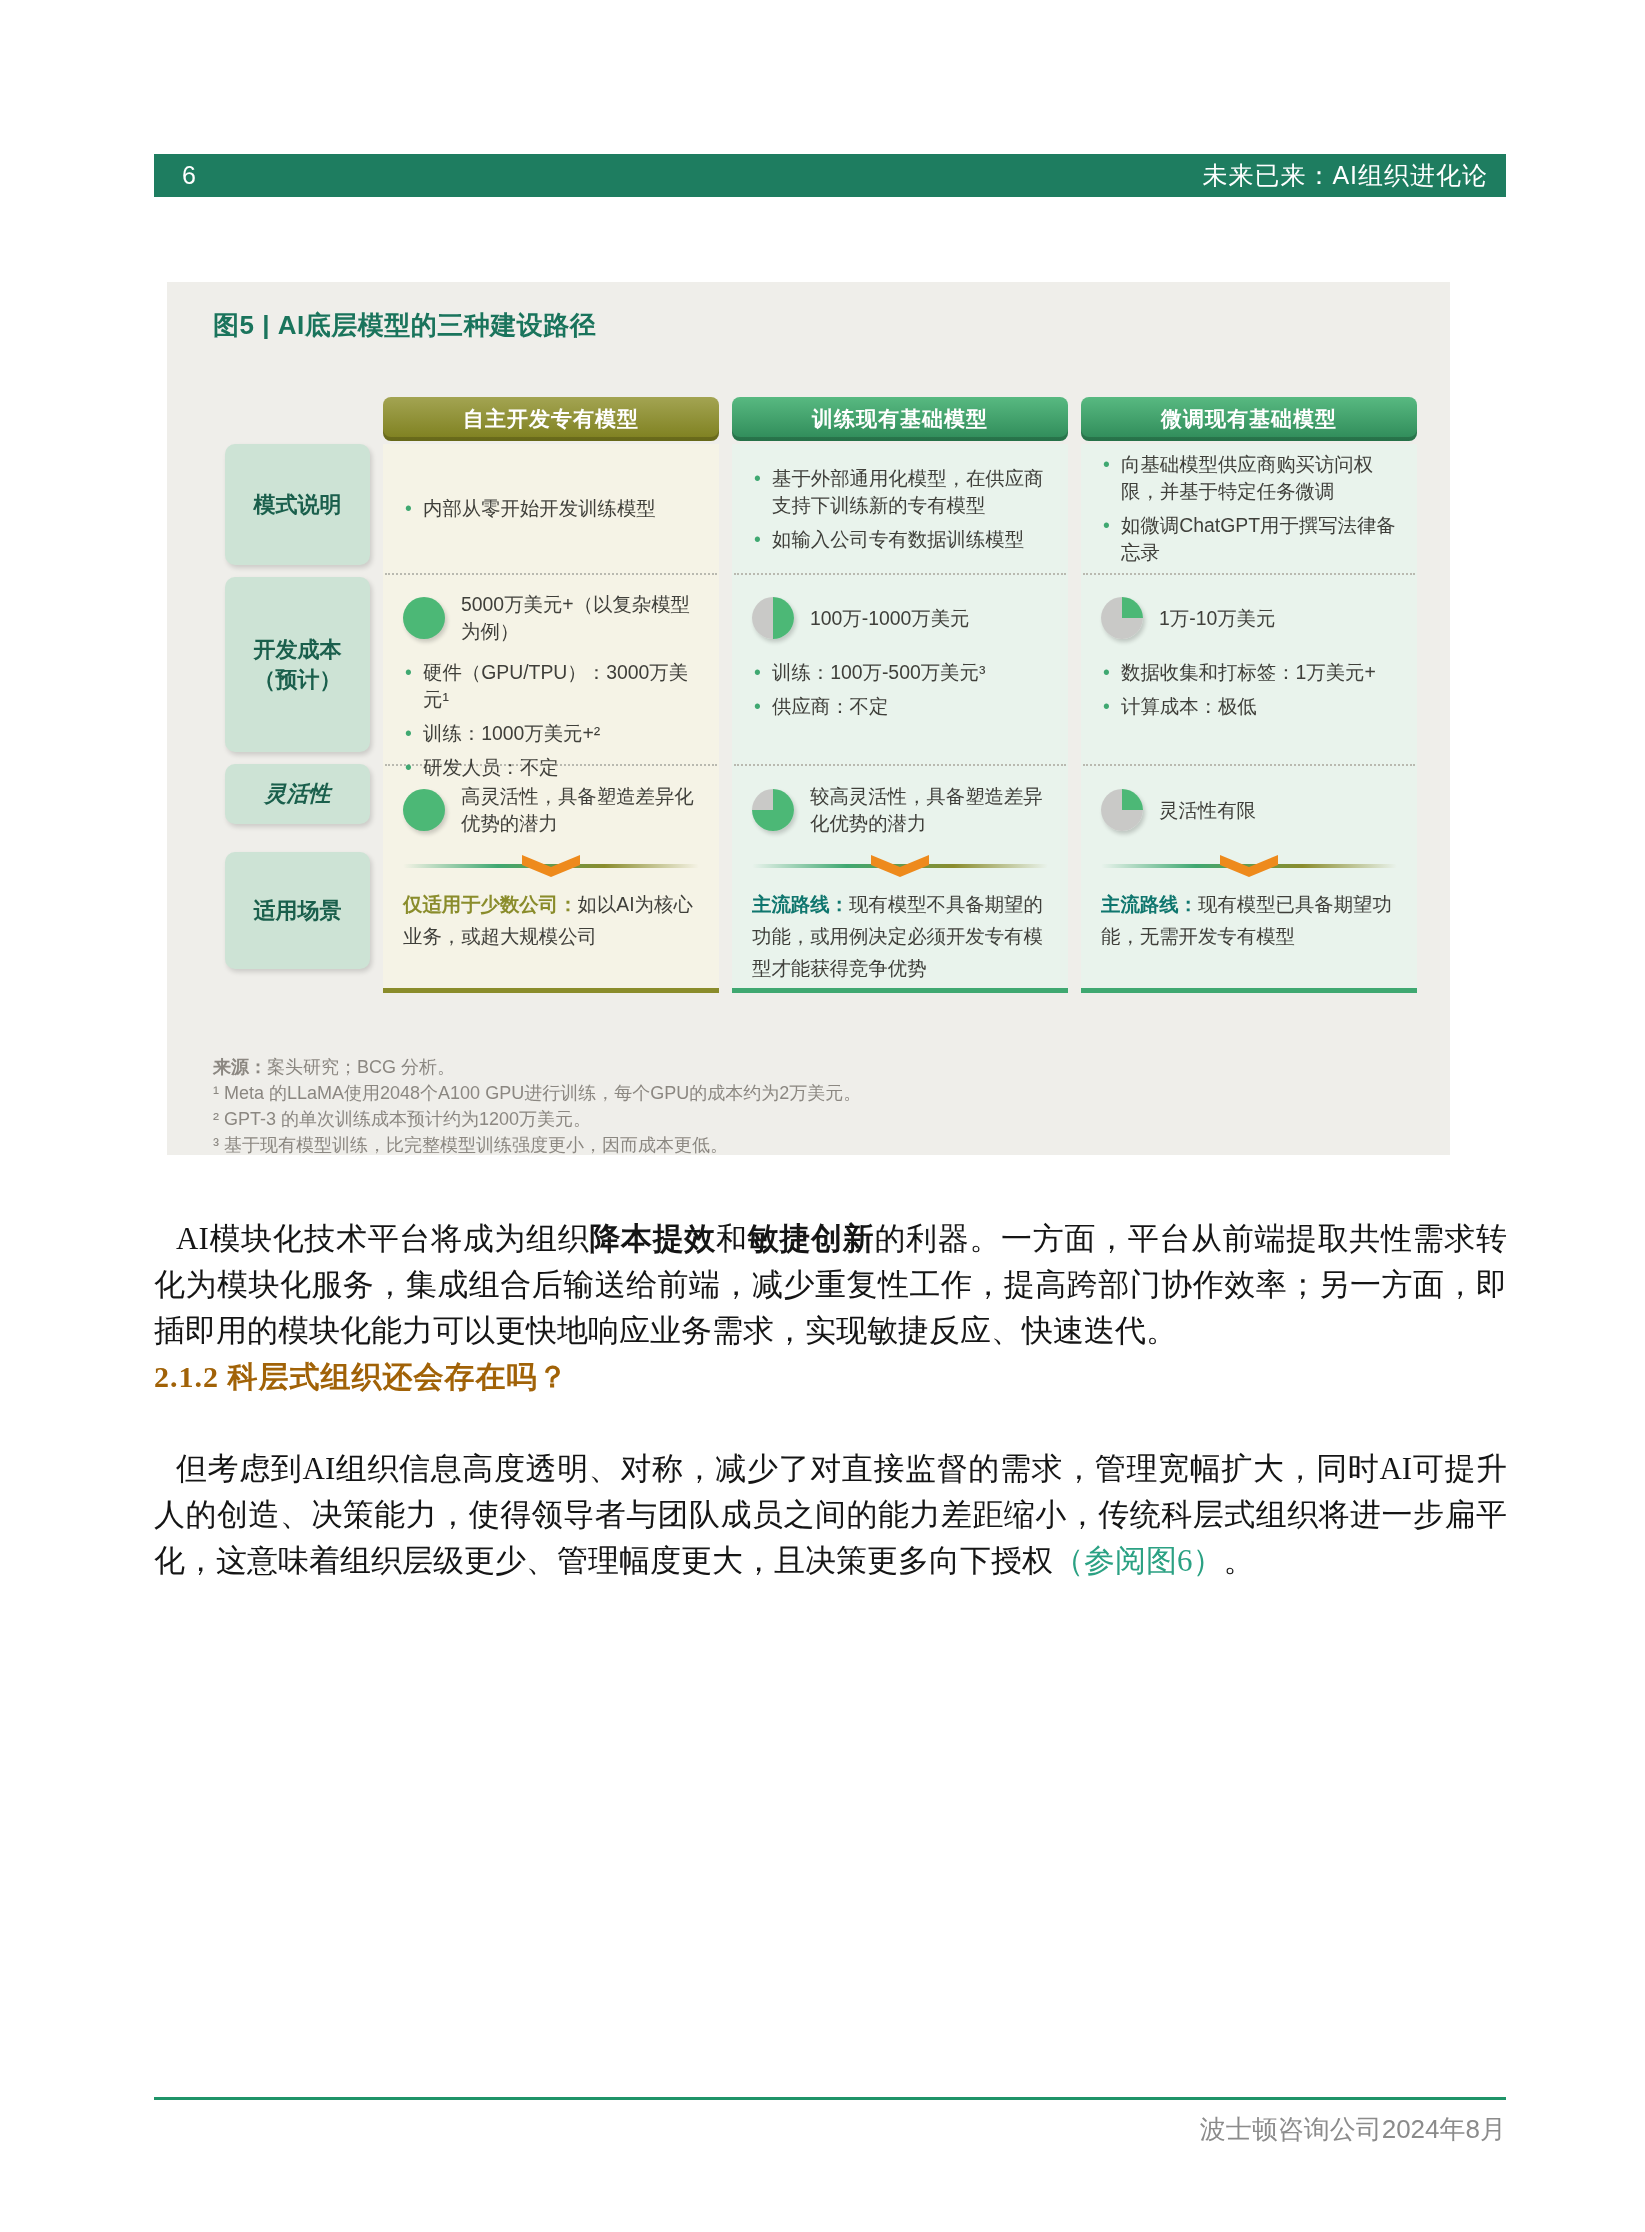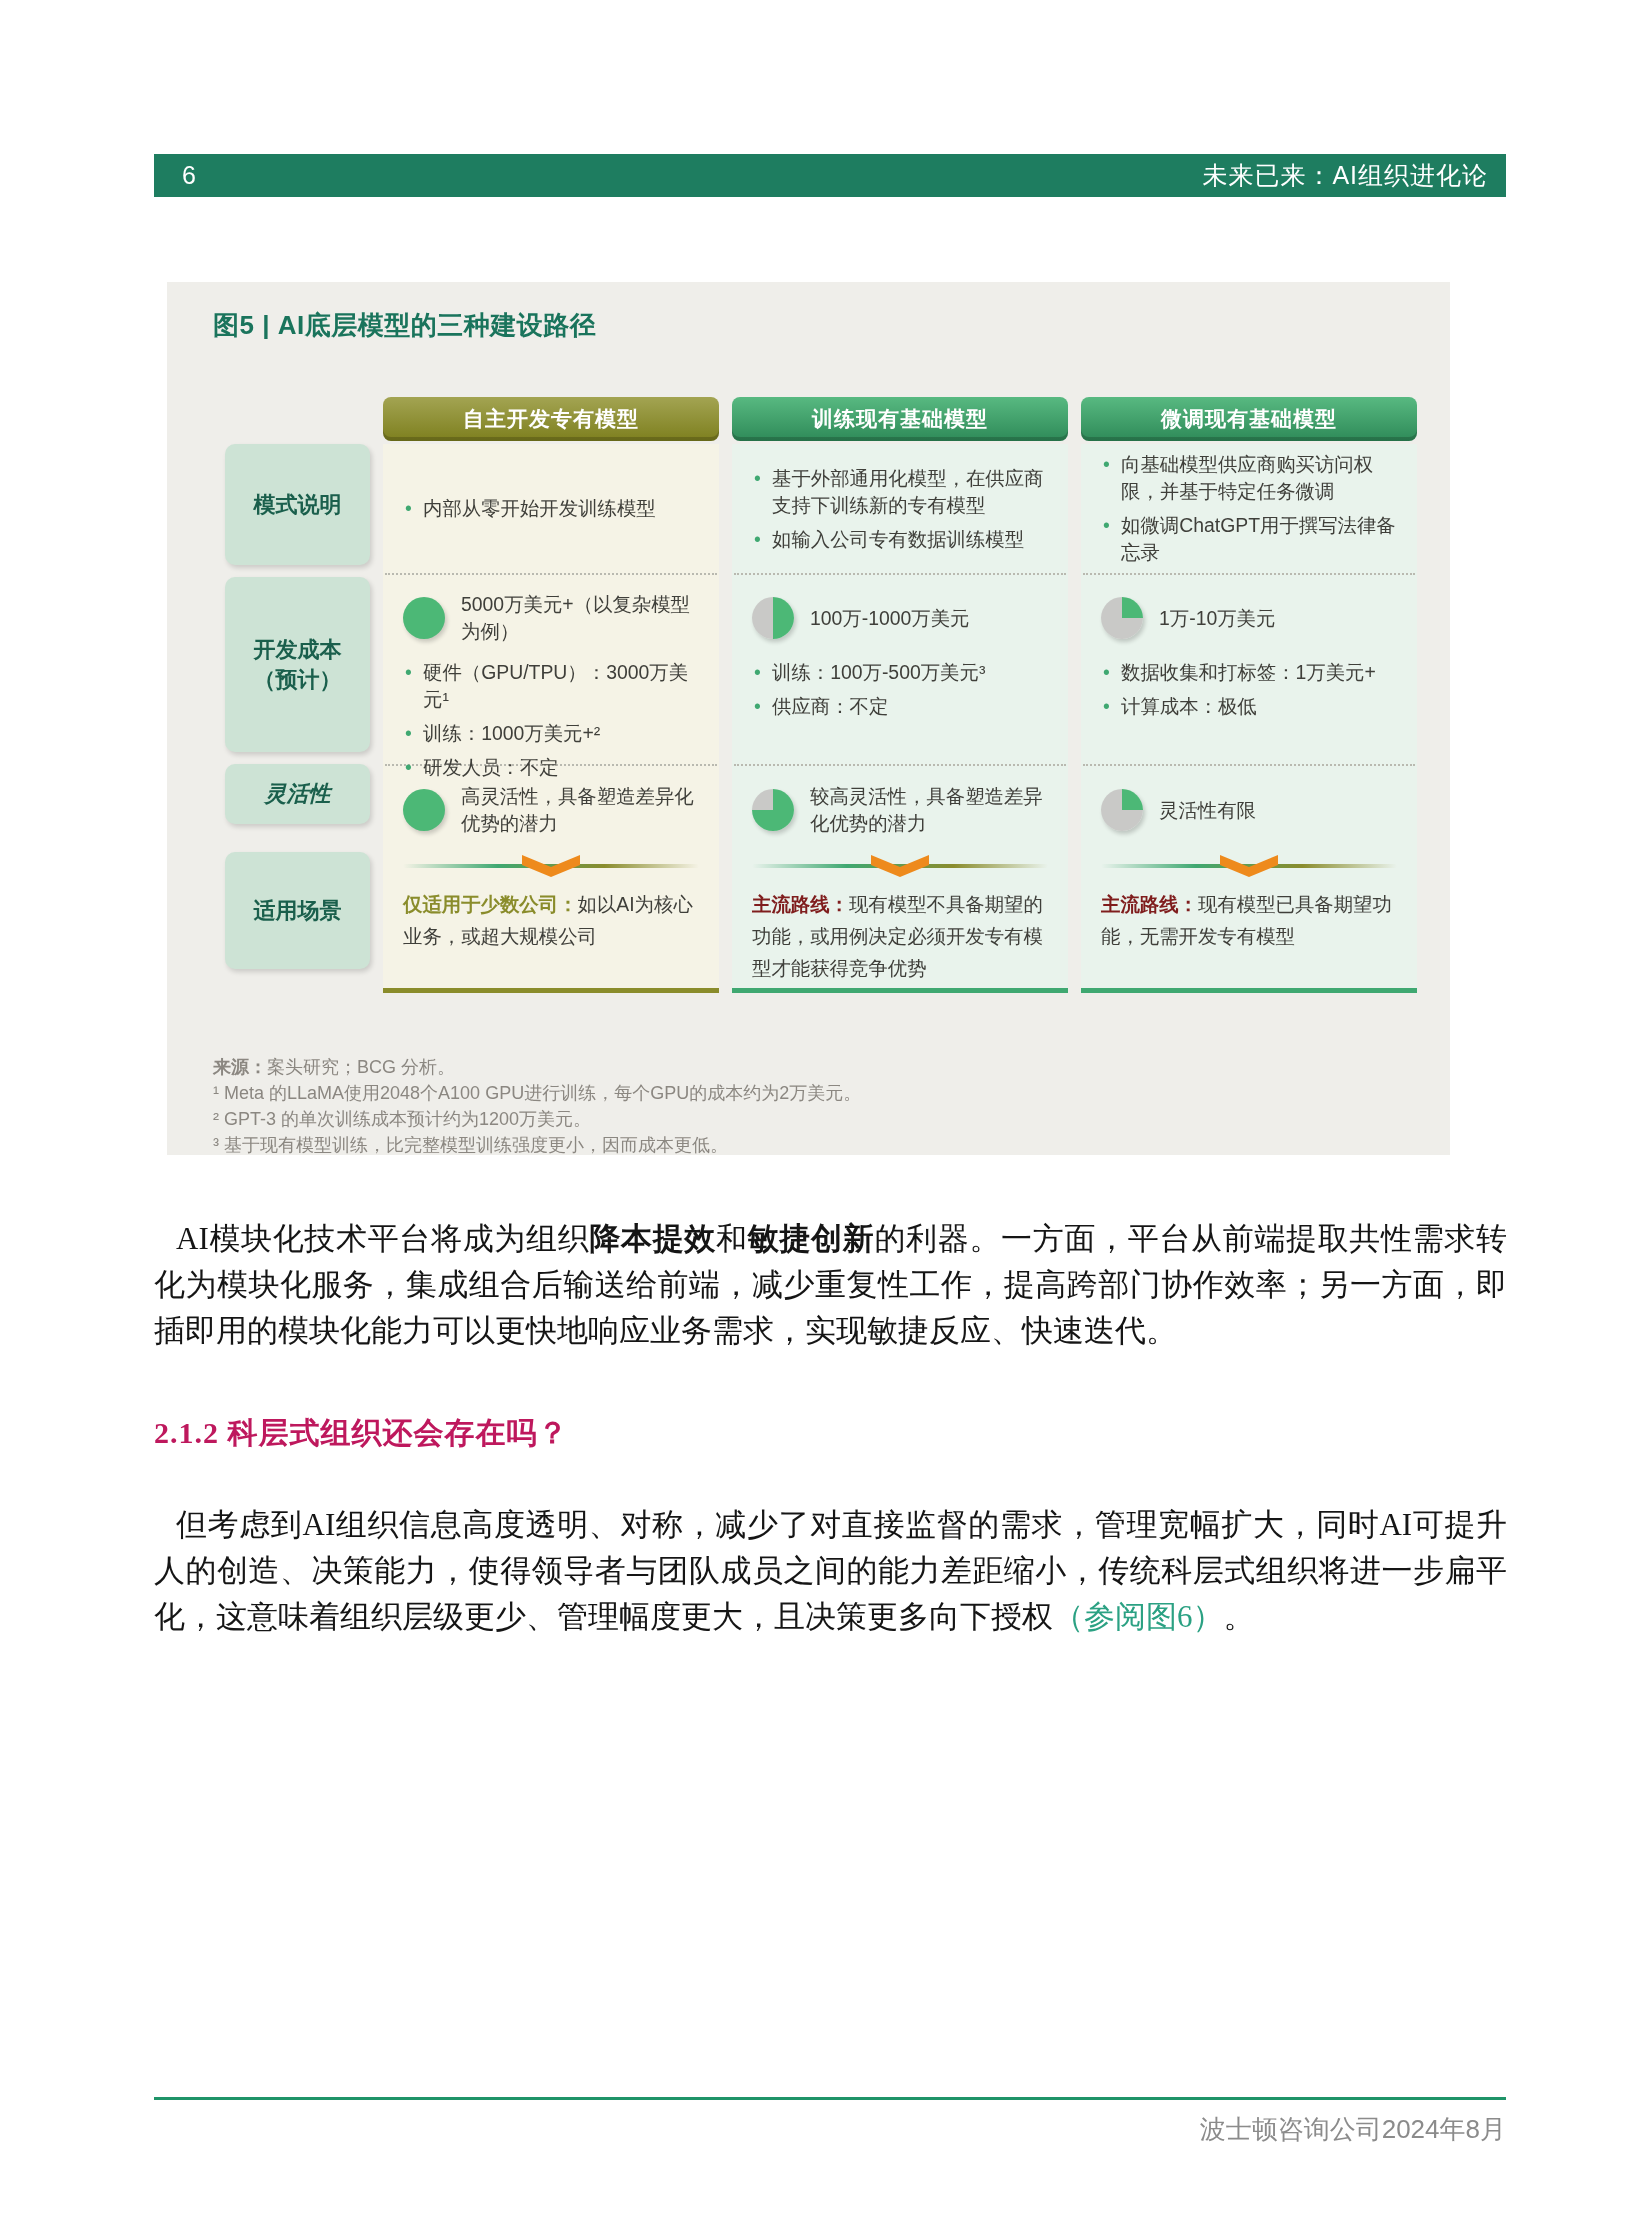--- a/index.html
+++ b/index.html
@@ -67,34 +67,34 @@
   .pie-three-quarter { background:conic-gradient(#4cb876 0 270deg, #c9c9c7 270deg 360deg); }
 
   .arrow-divider { position:relative; height:24px; margin:0 20px; }
   .arrow-line { position:absolute; top:10px; left:0; right:0; height:4px; border-radius:2px;
                 background:linear-gradient(90deg, rgba(63,168,113,0), #3fa871 32%, #8a8c2d 68%, rgba(138,140,45,0)); }
   .chevron { position:absolute; left:50%; top:1px; width:58px; height:22px; transform:translateX(-50%);
              background:#ee8a1c; clip-path:polygon(0 0, 50% 55%, 100% 0, 100% 45%, 50% 100%, 0 45%); }
 
   .scen-lead { font-weight:bold; }
   .theme-olive .scen-lead { color:#8a8c2b; }
-  .theme-green .scen-lead { color:#7f1d1d; }
+  .theme-green .scen-lead { color:#0f766e; }
 
   .fig-notes { margin-top:62px; font-size:18px; line-height:25px; color:#8b8781; }
   .fig-notes .note-line { margin-top:1px; }
   .src-label { font-weight:bold; }
 
   
   .body-text { position:absolute; top:1216px; left:154px; width:1353px;
                font-family:"Liberation Serif", serif; color:#151515;
                font-size:31px; line-height:46px; text-align:justify; }
   .body-text p { margin:0; text-indent:22px; }
   .body-text .para-2 { margin-top:52px; }
   .body-text .para-3 { margin-top:46px; }
-  .section-heading { margin-top:56px; font-size:30px; font-weight:bold; color:#be185d;
+  .section-heading { font-size:30px; font-weight:bold; color:#a16207;
                      letter-spacing:1px; }
   .ref-link { color:#2ba183; text-decoration:none; }
 
   
   .footer { position:absolute; top:2097px; left:154px; width:1352px;
             border-top:3px solid #1f9468; padding-top:12px; display:flex;
             justify-content:flex-end; font-size:26px; color:#8b8b8b; }
 </style>
 </head>
 <body>

